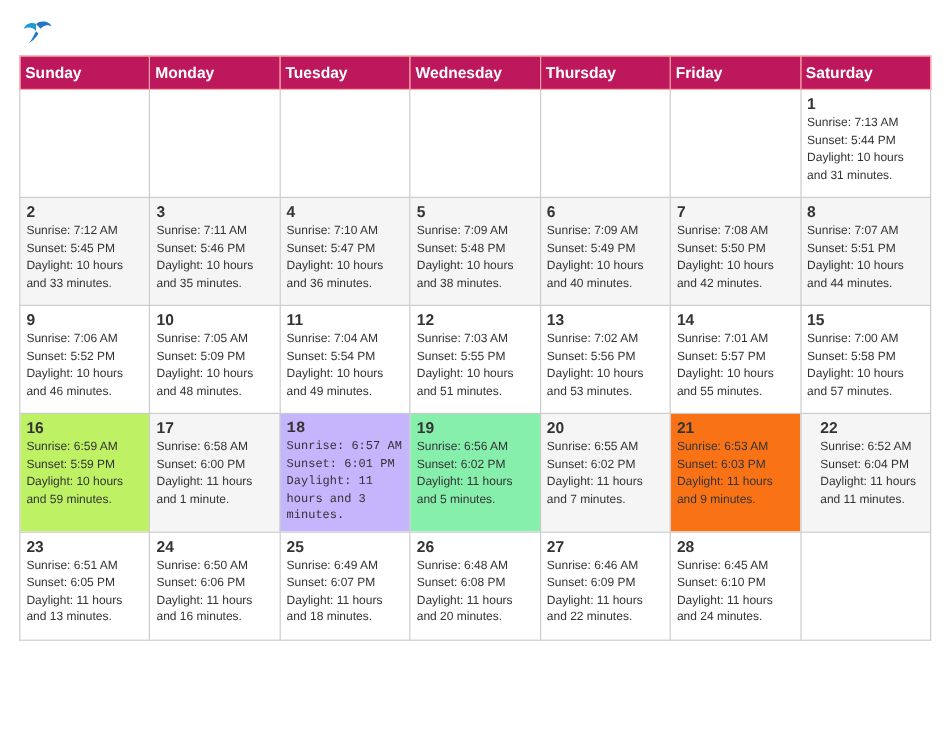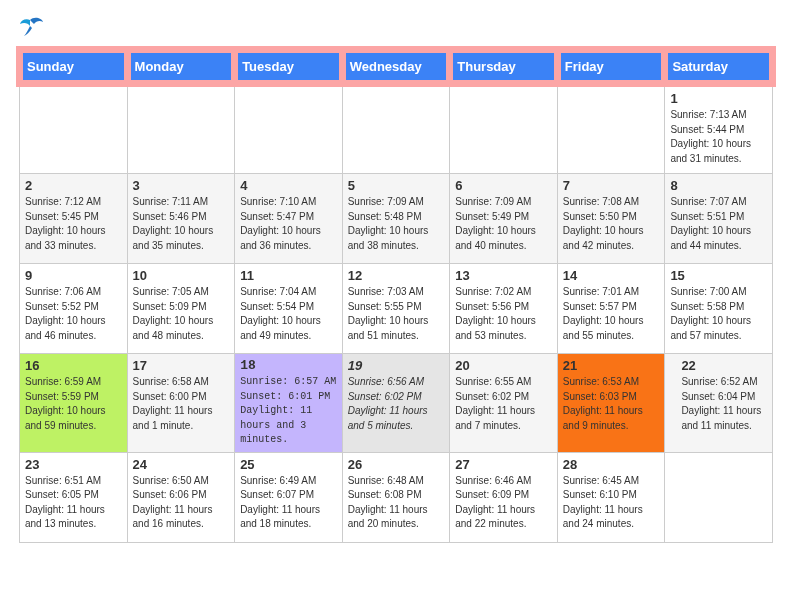--- a/index.html
+++ b/index.html
@@ -46,27 +46,27 @@
     }
     .location {
       font-size: 15px;
       color: #333;
     }
     .calendar {
       width: 100%;
       border-collapse: collapse;
     }
     .calendar th {
-      background: #3b82f6;
+      background: #be185d;
       color: #fff;
       font-size: 13px;
       font-weight: bold;
       padding: 6px 4px;
       text-align: left;
-      border: 7px solid #fca5a5;
+      border: 1px solid #fca5a5;
     }
     .calendar td {
       width: calc(100% / 7);
       vertical-align: top;
       border: 1px solid #ccc;
       padding: 4px 5px;
       height: 90px;
       font-size: 10.5px;
       color: #333;
       background: #fff;
@@ -236,21 +236,21 @@
           <div class="day-info">Sunrise: 6:58 AM
 Sunset: 6:00 PM
 Daylight: 11 hours and 1 minute.</div>
         </td>
         <td style="background: #c4b5fd; font-family: Liberation Mono, monospace;">
           <span class="day-num">18</span>
           <div class="day-info">Sunrise: 6:57 AM
 Sunset: 6:01 PM
 Daylight: 11 hours and 3 minutes.</div>
         </td>
-        <td style="background: #e5e5e5; font-style: italic;">
+        <td style="background: #86efac;">
           <span class="day-num">19</span>
           <div class="day-info">Sunrise: 6:56 AM
 Sunset: 6:02 PM
 Daylight: 11 hours and 5 minutes.</div>
         </td>
         <td style="background: rgb(245, 245, 245);">
           <span class="day-num">20</span>
           <div class="day-info">Sunrise: 6:55 AM
 Sunset: 6:02 PM
 Daylight: 11 hours and 7 minutes.</div>

